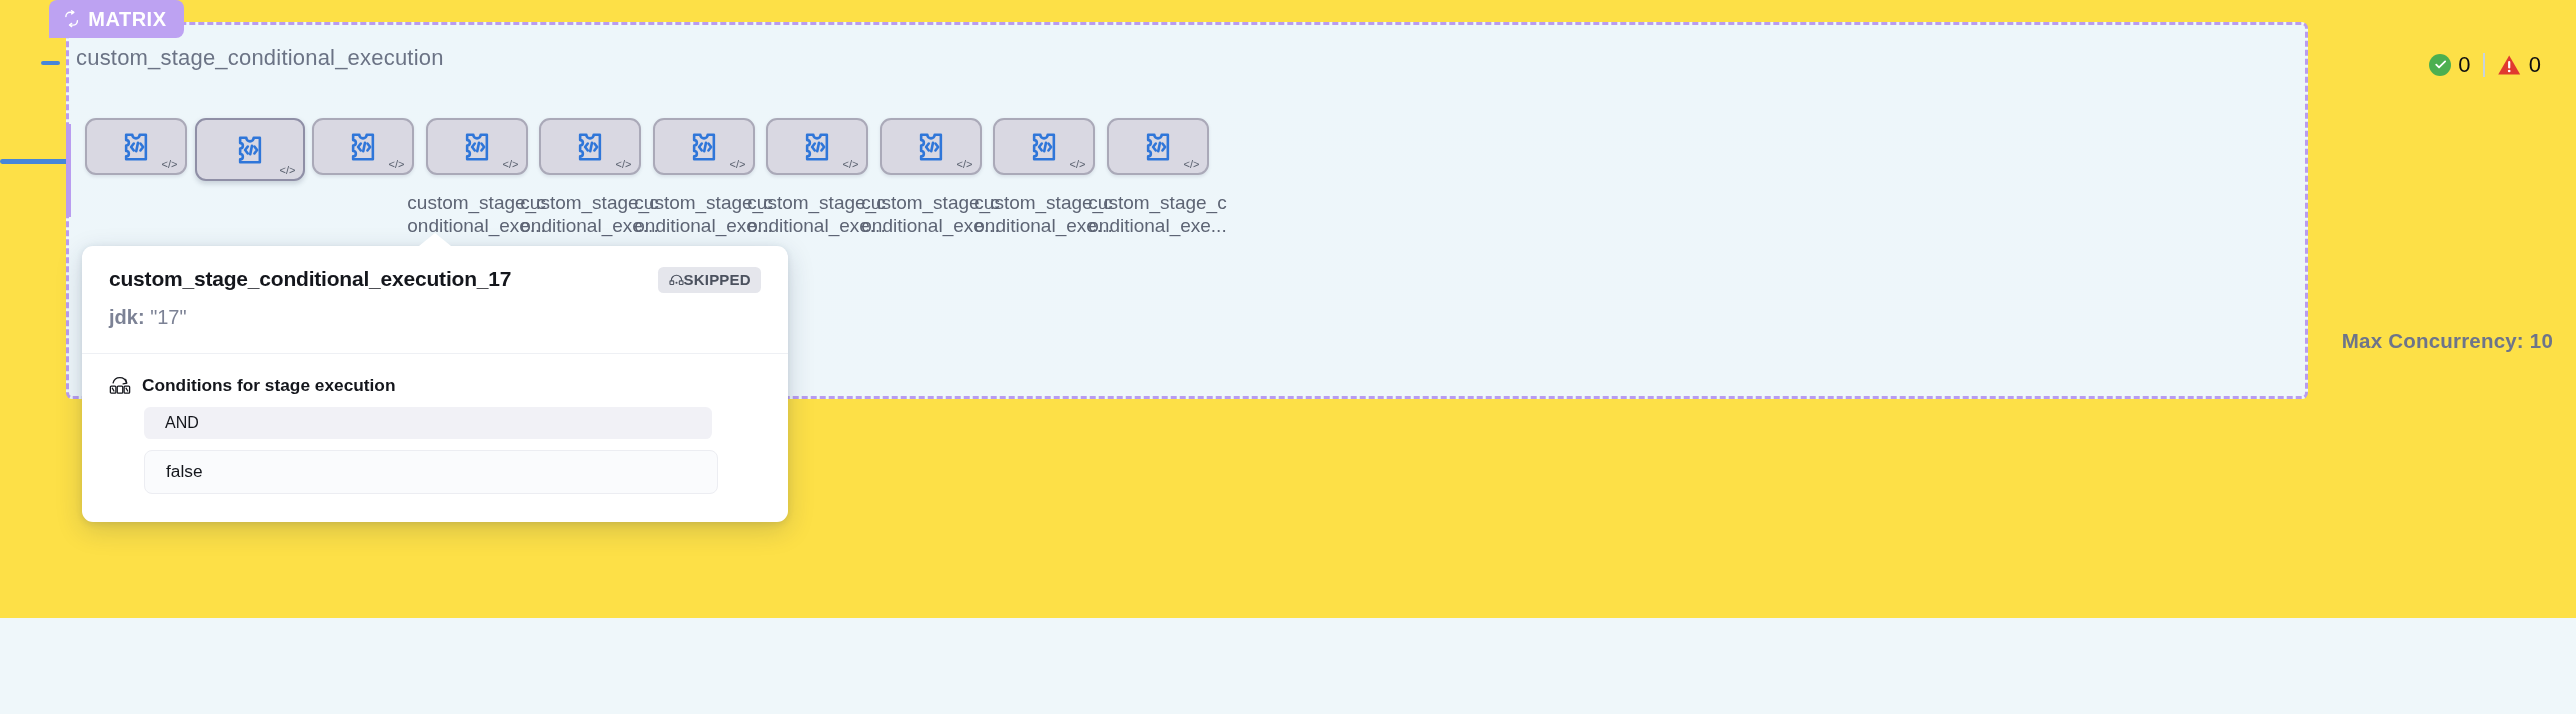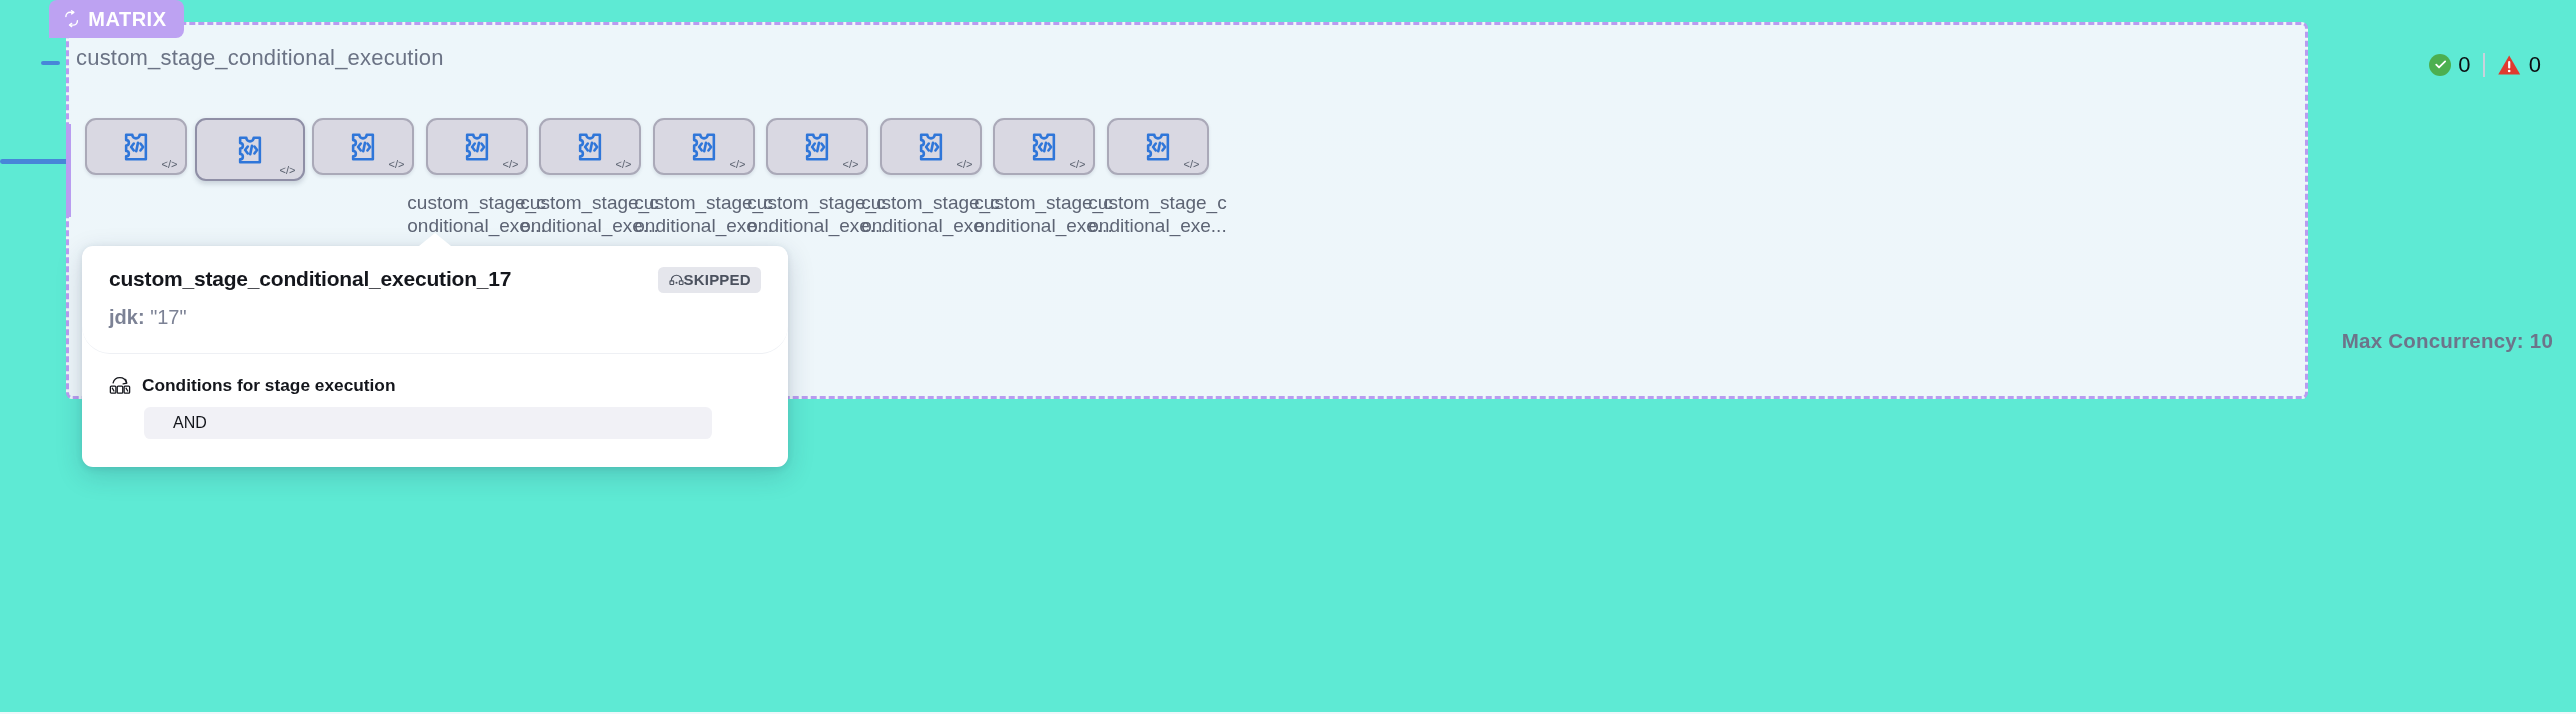--- a/index.html
+++ b/index.html
@@ -4,22 +4,22 @@
 <style>
   html, body {
     margin: 0;
     padding: 0;
     background: #eff7fa;
     font-family: "Liberation Sans", sans-serif;
   }
   #root {
     position: relative;
     width: 2576px;
-    height: 712px;
-    background: #5eead4;
+    height: 618px;
+    background: #fde047;
     overflow: hidden;
     text-decoration: underline;
   }
 
   
   .edge-in {
     position: absolute;
     left: 0px;
     top: 159px;
     width: 73px;
@@ -220,21 +220,20 @@
     left: 337px;
     top: -12.6px;
     width: 0; height: 0;
     border-left: 16px solid transparent;
     border-right: 16px solid transparent;
     border-bottom: 13.4px solid #ffffff;
   }
   .tt-head {
     padding: 20.5px 27px 24px 27px;
     border-bottom: 1.6px solid #eef0f4;
-    border-radius: 28px;
   }
   .tt-head-top {
     display: flex;
     align-items: flex-start;
     justify-content: space-between;
     gap: 16px;
   }
   .tt-title {
     font-size: 21px;
     font-weight: 700;
@@ -277,21 +276,21 @@
     margin: 12.6px 0 0 35px;
     font-size: 15px;
     color: #2a2e38;
     line-height: 1.3;
   }
   .field {
     margin: 11px 0 0 35px;
     height: 32px;
     display: flex;
     align-items: center;
-    padding: 0 29px;
+    padding: 0 21px;
     box-sizing: border-box;
     font-size: 16px;
     color: #14161c;
   }
   .field.filled {
     background: #f1f1f6;
     border-radius: 6.3px;
     width: 568px;
   }
   .field.outlined {
@@ -542,17 +541,18 @@
             <path d="M18.6 14.2 L20.4 17.3"></path>
           </svg>
         </span>
         <span class="tt-section-title">Conditions for stage execution</span>
       </div>
 
 
       <div class="field filled">AND</div>
 
 
+      <div class="field outlined">false</div>
     </div>
   </div>
 
 </div>
 
 
 </body></html>

